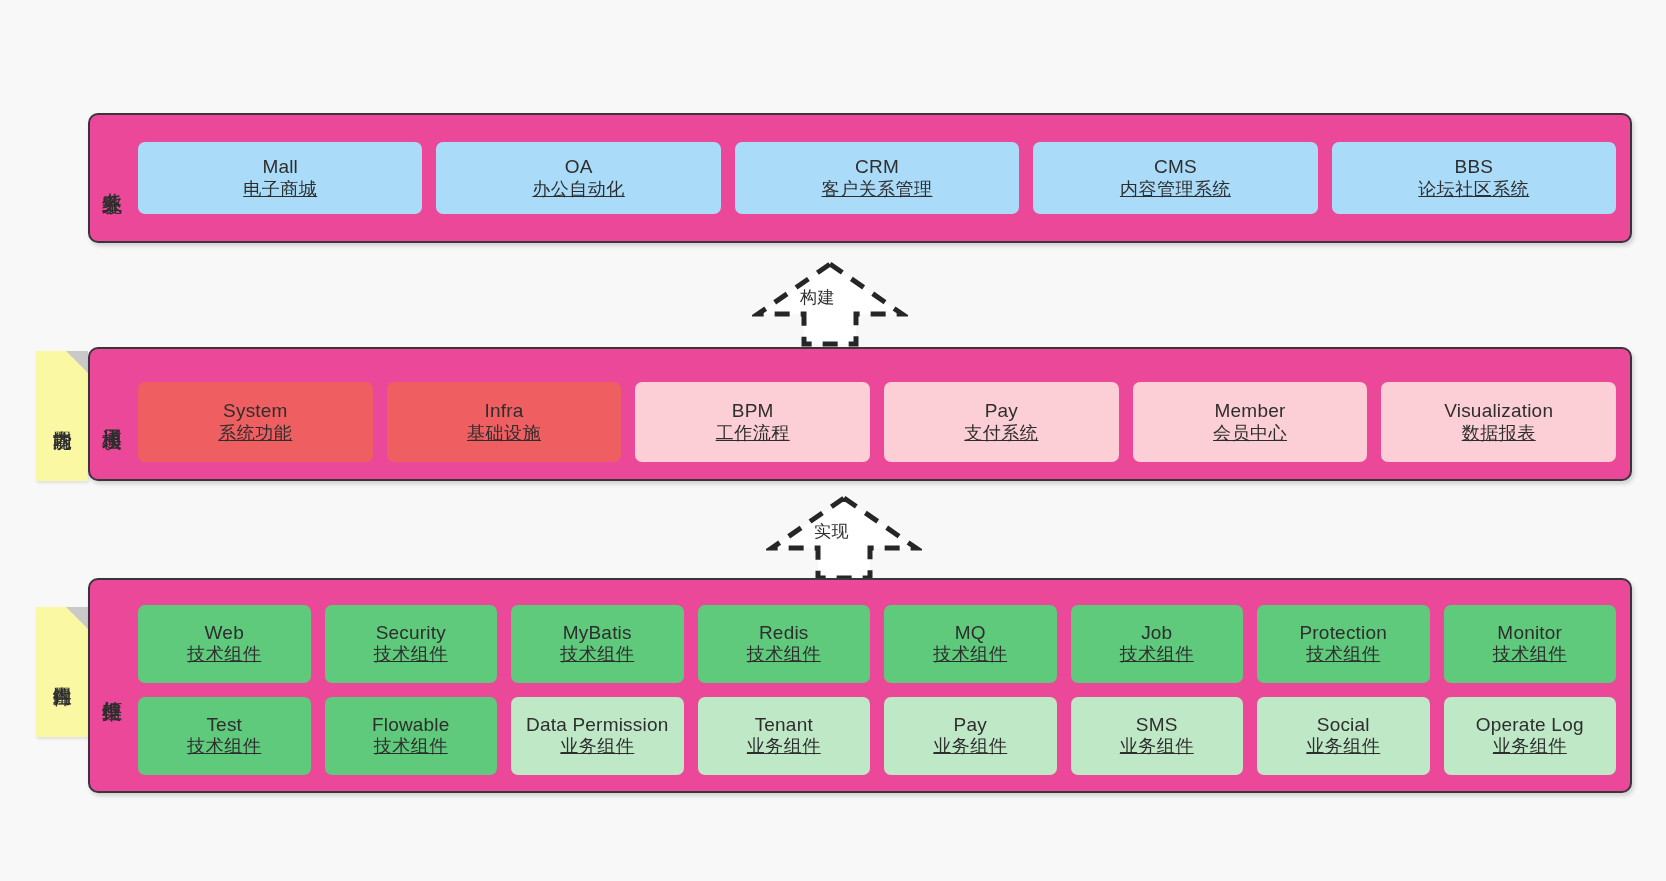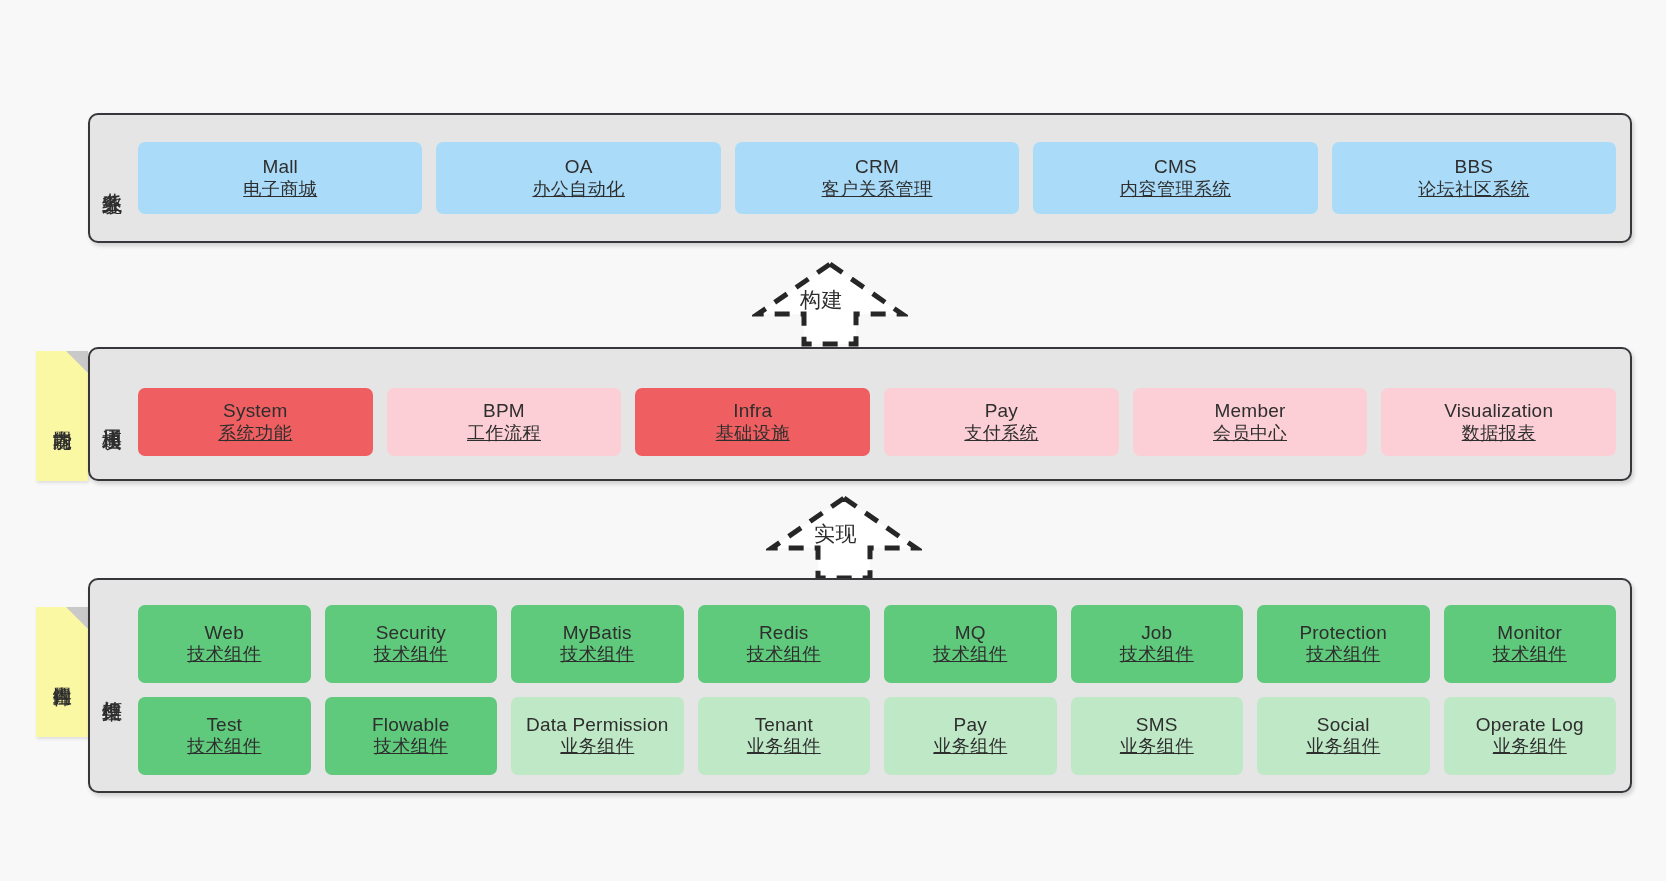--- a/index.html
+++ b/index.html
@@ -14,21 +14,21 @@
     position: relative;
     overflow: hidden;
     font-family: "Liberation Sans", "DejaVu Sans", sans-serif;
     color: #2e2e2e;
     -webkit-font-smoothing: antialiased;
   }
 
   
   .panel {
     position: absolute;
-    background: #e5e5e5;
+    background: #ec4899;
     border: 2px solid #38353b;
     border-radius: 10px;
     box-shadow: 2px 3px 4px rgba(0,0,0,0.16);
     box-sizing: border-box;
     display: flex;
     align-items: stretch;
   }
   .panel-title {
     flex: 0 0 auto;
     width: 44px;
@@ -89,21 +89,21 @@
     letter-spacing: 0.5px;
     text-decoration: underline;
   }
   .card.blue   { background: #aadcfa; }
   .card.red    { background: #ef5f61; }
   .card.pink   { background: #fbcfd5; }
   .card.green  { background: #5fc97c; }
   .card.lgreen { background: #bfe8c7; }
 
   .top-card    { height: 72px; }
-  .mid-card    { height: 68px; margin-top: 16px; }
+  .mid-card    { height: 80px; margin-top: 16px; }
   .bot-card    { height: 78px; }
 
   
   .sticky {
     position: absolute;
     background: #fbf8a4;
     box-sizing: border-box;
     display: flex;
     align-items: center;
     justify-content: center;
@@ -126,21 +126,21 @@
     border-top: 22px solid #c9c9c9;
   }
 
   
   .arrow-wrap {
     position: absolute;
   }
   .arrow-wrap svg { display: block; }
   .arrow-label {
     position: absolute;
-    font-size: 21px;
+    font-size: 17px;
     color: #2e2e2e;
     letter-spacing: 0.5px;
     white-space: nowrap;
     background: transparent;
   }
 </style>
 </head>
 <body>
 
 <div class="panel" id="panel-business" style="left:88px; top:113px; width:1544px; height:130px;">
@@ -181,27 +181,27 @@
   <span>内置功能</span>
 </div>
 
 <div class="panel" id="panel-common" style="left:88px; top:347px; width:1544px; height:134px;">
   <div class="panel-title">通用模块</div>
   <div class="panel-body" id="common-cards">
       <div class="card red mid-card">
         <div class="en">System</div>
         <div class="cn">系统功能</div>
       </div>
+      <div class="card red mid-card">
+        <div class="en">Infra</div>
+        <div class="cn">基础设施</div>
+      </div>
       <div class="card pink mid-card">
         <div class="en">BPM</div>
         <div class="cn">工作流程</div>
-      </div>
-      <div class="card red mid-card">
-        <div class="en">Infra</div>
-        <div class="cn">基础设施</div>
       </div>
       <div class="card pink mid-card">
         <div class="en">Pay</div>
         <div class="cn">支付系统</div>
       </div>
       <div class="card pink mid-card">
         <div class="en">Member</div>
         <div class="cn">会员中心</div>
       </div>
       <div class="card pink mid-card">

